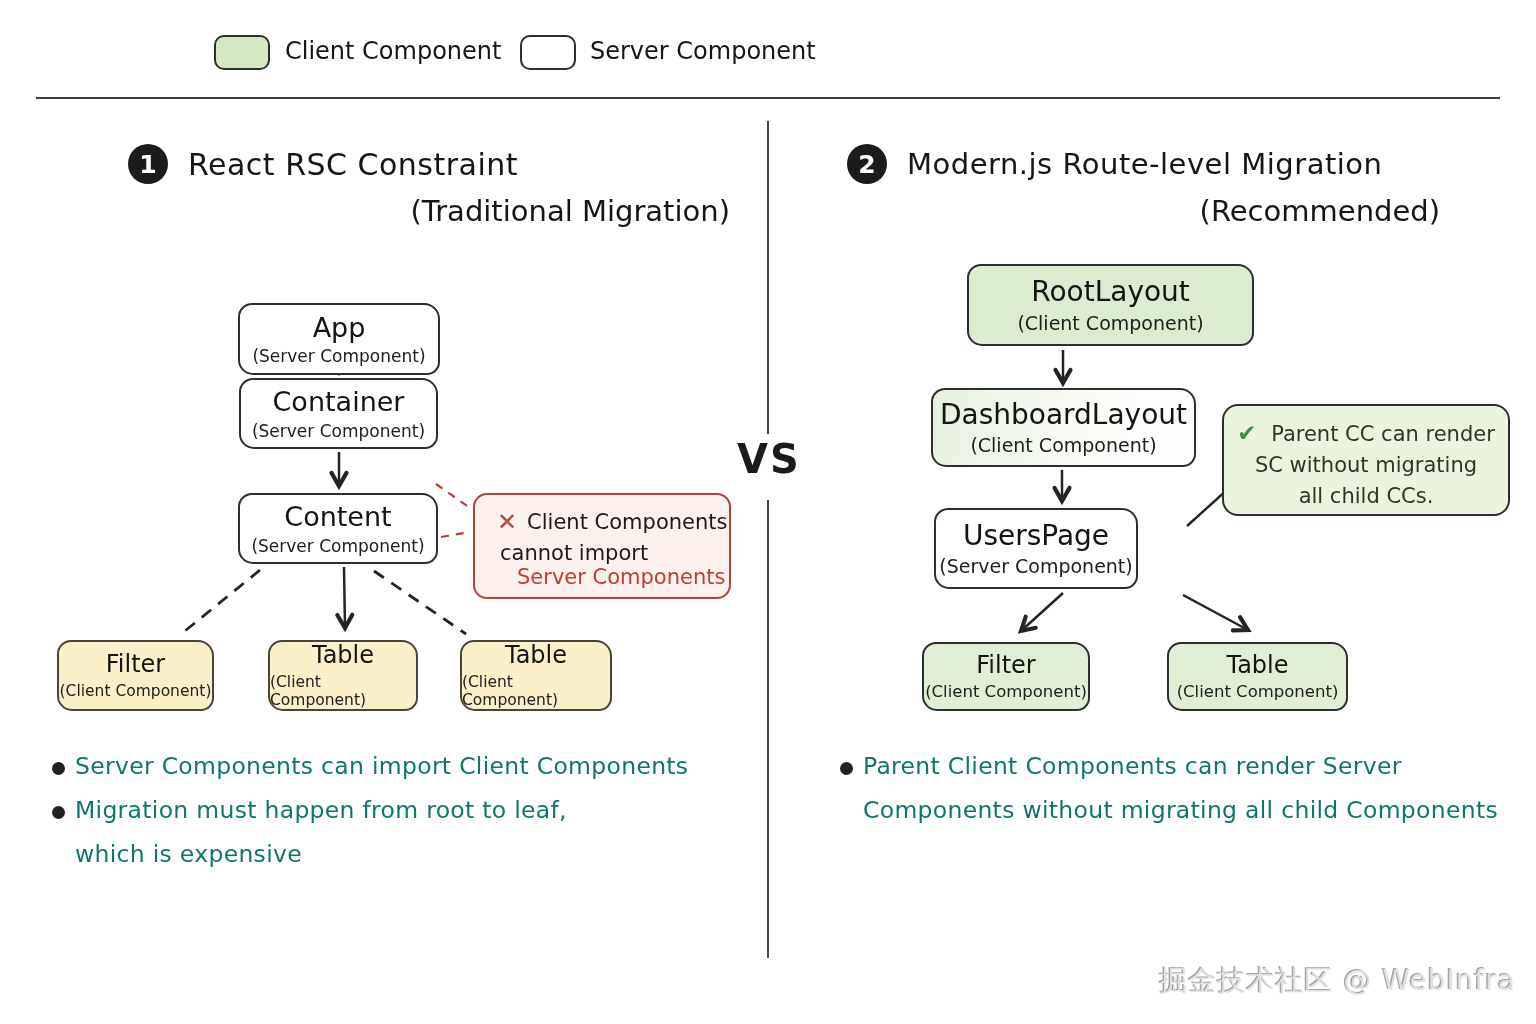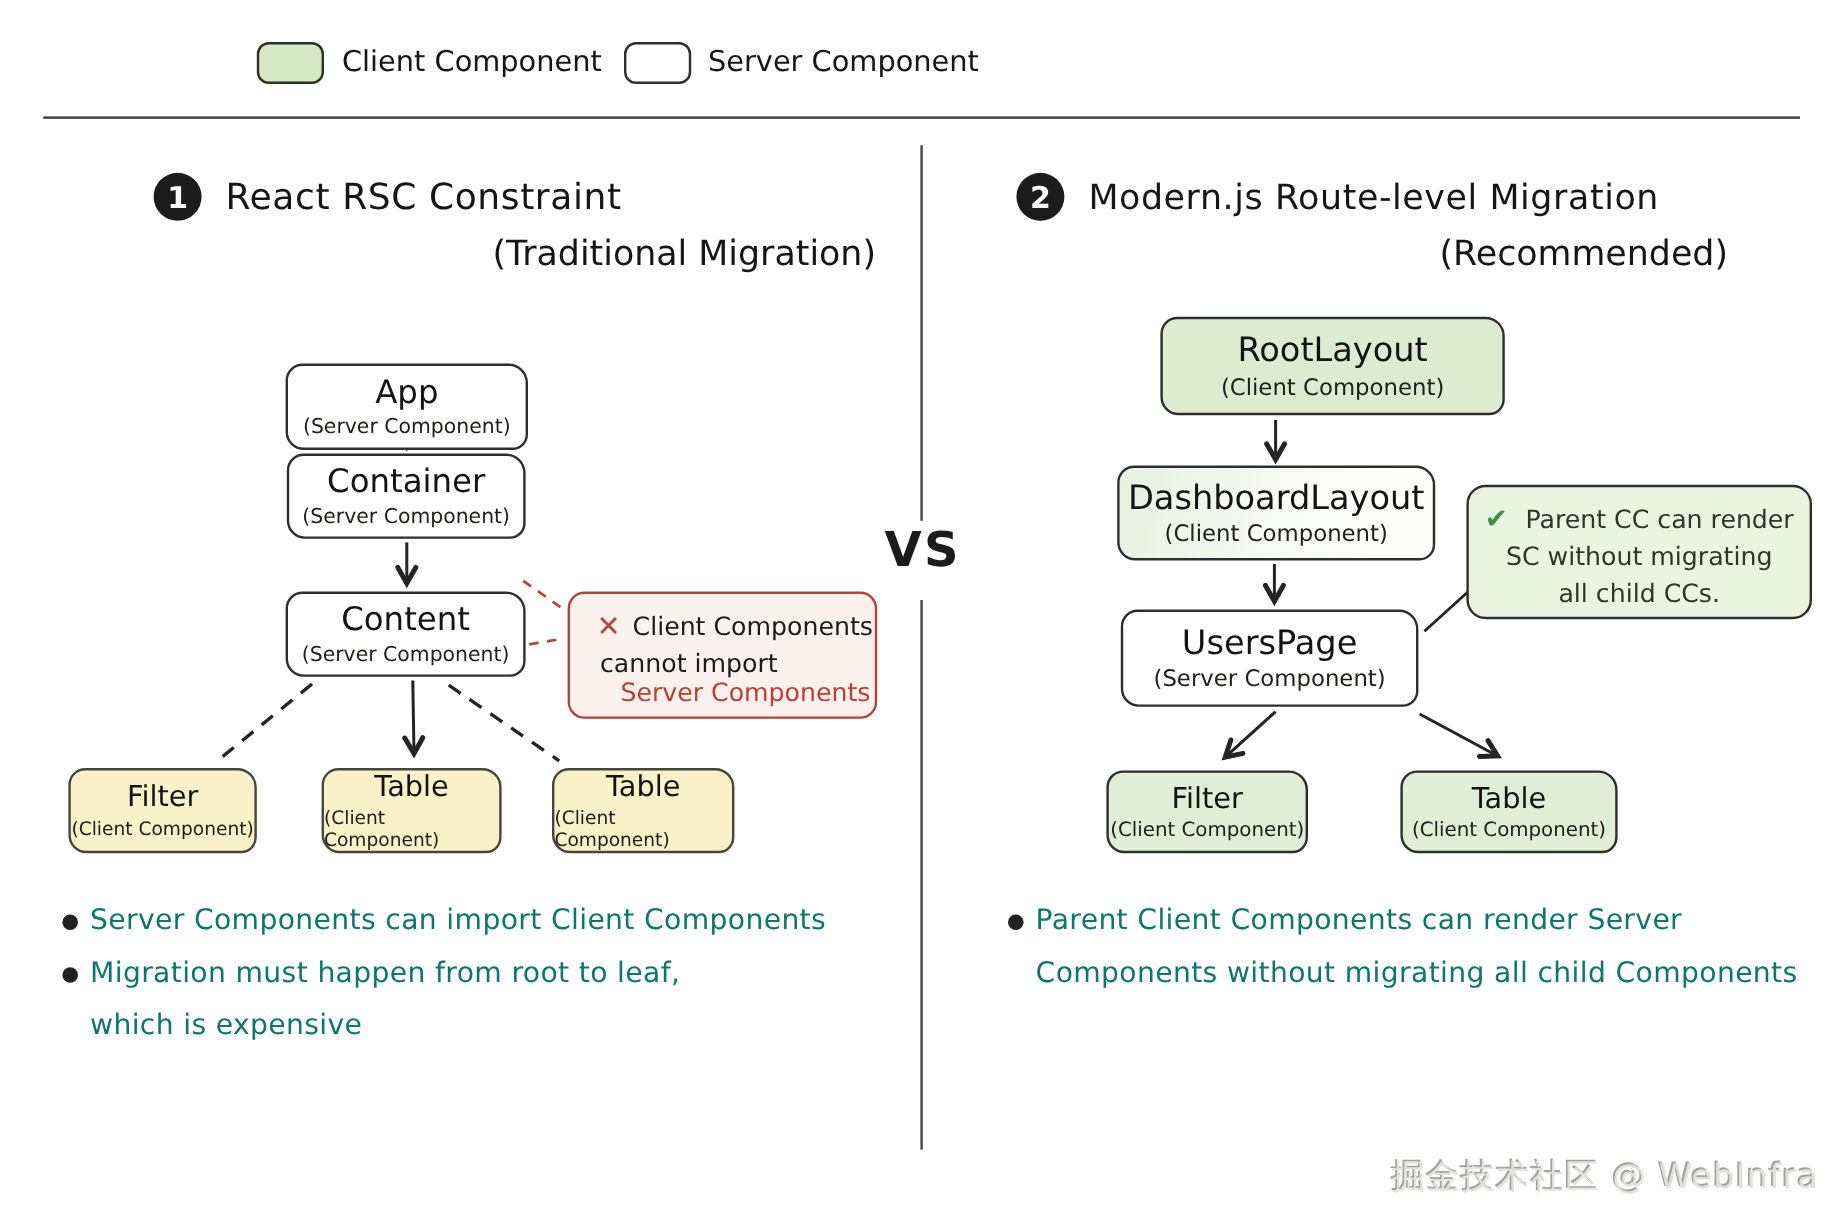--- a/index.html
+++ b/index.html
@@ -176,21 +176,21 @@
   <div class="subtitle" style="left:800px; top:194px; width:640px;">(Recommended)</div>
 
   <div class="node green2 n-lg" style="left:967px; top:264px; width:287px; height:82px;">
     <div class="name">RootLayout</div>
     <div class="sub">(Client Component)</div>
   </div>
   <div class="node fade n-lg" style="left:931px; top:388px; width:265px; height:79px;">
     <div class="name">DashboardLayout</div>
     <div class="sub">(Client Component)</div>
   </div>
-  <div class="node n-lg" style="left:934px; top:508px; width:248px; height:81px;">
+  <div class="node n-lg" style="left:934px; top:508px; width:204px; height:81px;">
     <div class="name">UsersPage</div>
     <div class="sub">(Server Component)</div>
   </div>
 
   <div class="callout">
     <div>
       <span class="check">✔</span>
       <span>Parent CC can render</span>
     </div>
     <div>SC without migrating</div>

